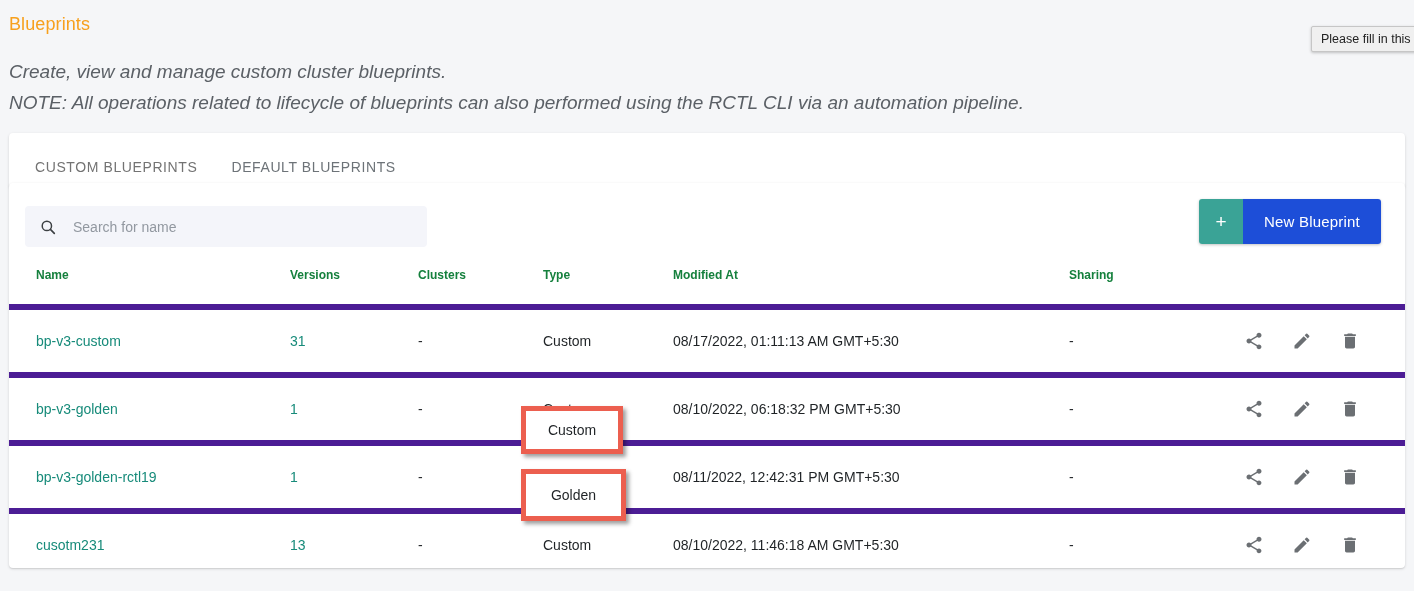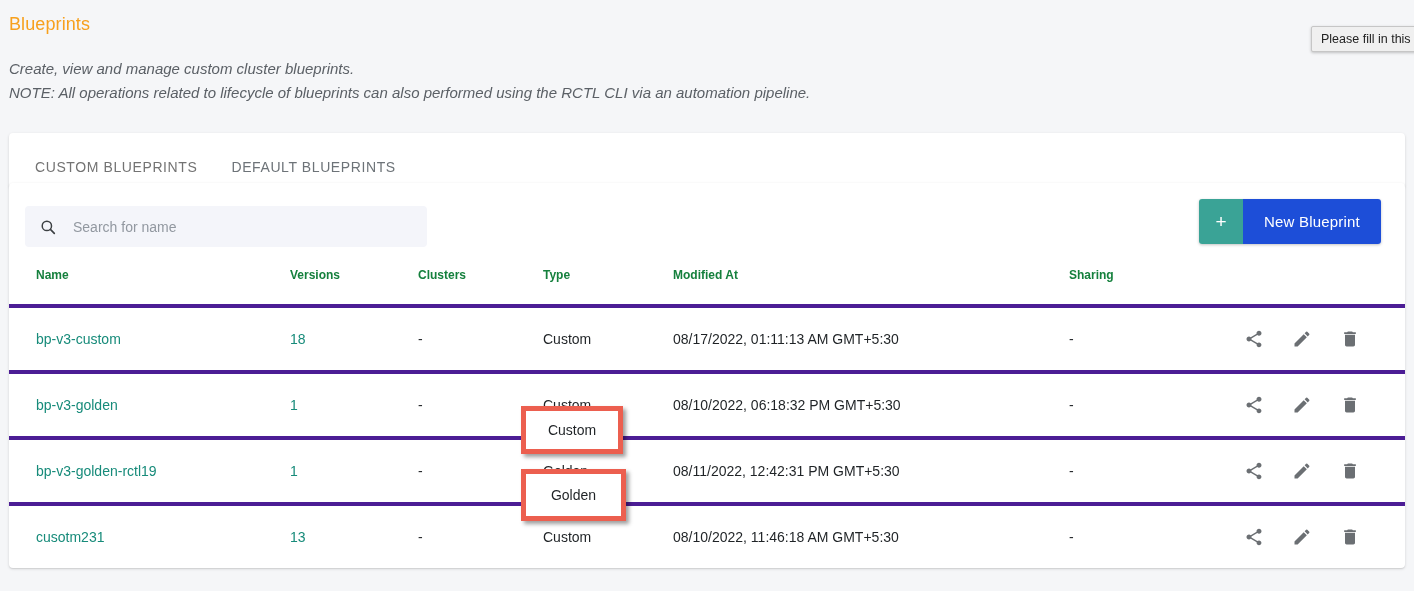--- a/index.html
+++ b/index.html
@@ -23,21 +23,21 @@
   .page-title {
     font-size: 18px;
     color: #f7a01d;
     font-weight: 400;
     margin: 0;
     padding-top: 14px;
     letter-spacing: 0.1px;
   }
   .page-desc {
     margin-top: 22px;
-    font-size: 15px;
+    font-size: 19px;
     font-style: italic;
     color: #5b6066;
     line-height: 1.62;
   }
   .page-desc div { white-space: nowrap; }
 
   
   .tooltip {
     position: absolute;
     top: 26px;
@@ -168,21 +168,21 @@
     font-size: 12px;
     color: #15803d;
     font-weight: bold;
     padding: 0 0 22px 0;
     vertical-align: top;
   }
   table.bp-table td {
     font-size: 14px;
     color: #1f2326;
     padding: 21px 0 21px 0;
-    border-top: 4px solid #4c1d95;
+    border-top: 6px solid #4c1d95;
     vertical-align: middle;
     height: 63px;
   }
   .col-name    { width: 281px; padding-left: 27px !important; }
   .col-version { width: 128px; }
   .col-cluster { width: 125px; }
   .col-type    { width: 130px; }
   .col-mod     { width: 396px; }
   .col-share   { width: 175px; }
   .col-actions { width: 161px; }
@@ -265,21 +265,21 @@
           <th class="col-type">Type</th>
           <th class="col-mod">Modified At</th>
           <th class="col-share">Sharing</th>
           <th class="col-actions"></th>
         </tr>
       </thead>
       <tbody>
 
         <tr>
           <td class="col-name"><span class="link">bp-v3-custom</span></td>
-          <td class="col-version"><span class="link">18</span></td>
+          <td class="col-version"><span class="link">31</span></td>
           <td class="col-cluster"><span class="dash">-</span></td>
           <td class="col-type"><span>Custom</span></td>
           <td class="col-mod"><span>08/17/2022, 01:11:13 AM GMT+5:30</span></td>
           <td class="col-share"><span class="dash">-</span></td>
           <td class="col-actions">
             <div class="actions">
               <span class="act-icon">
                 <svg viewBox="0 0 24 24" width="20" height="20" fill="#6b6f73">
                     <path d="M18 16.08c-.76 0-1.44.3-1.96.77L8.91 12.7c.05-.23.09-.46.09-.7s-.04-.47-.09-.7l7.05-4.11c.54.5 1.25.81 2.04.81 1.66 0 3-1.34 3-3s-1.34-3-3-3-3 1.34-3 3c0 .24.04.47.09.7L8.04 9.81C7.5 9.31 6.79 9 6 9c-1.66 0-3 1.34-3 3s1.34 3 3 3c.79 0 1.5-.31 2.04-.81l7.12 4.16c-.05.21-.08.43-.08.65 0 1.61 1.31 2.92 2.92 2.92s2.92-1.31 2.92-2.92-1.31-2.92-2.92-2.92z"></path>
                   </svg>

